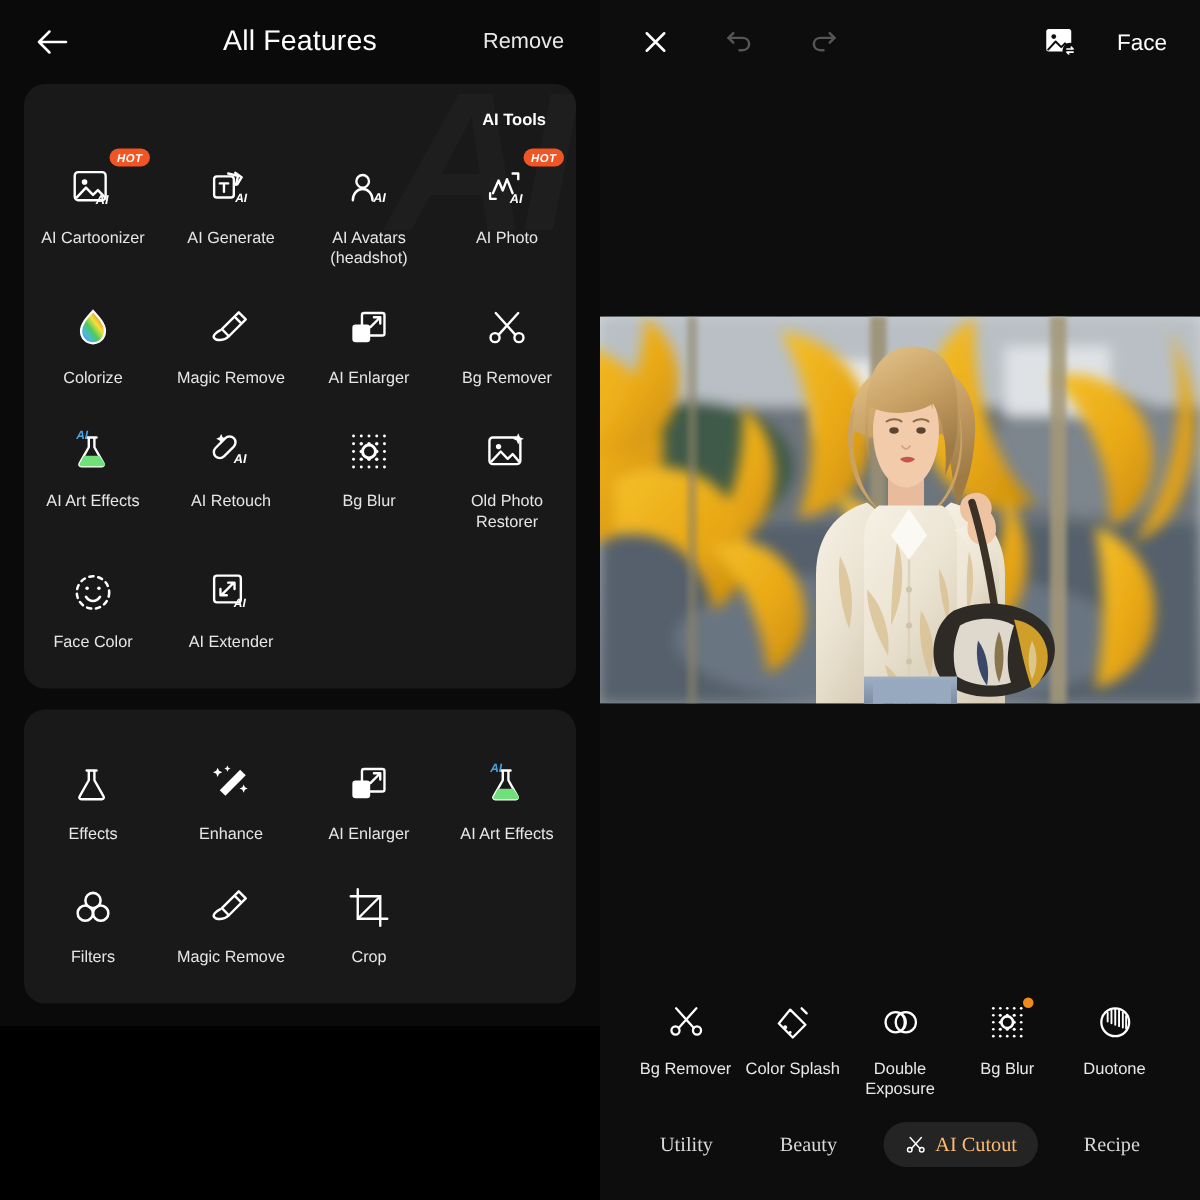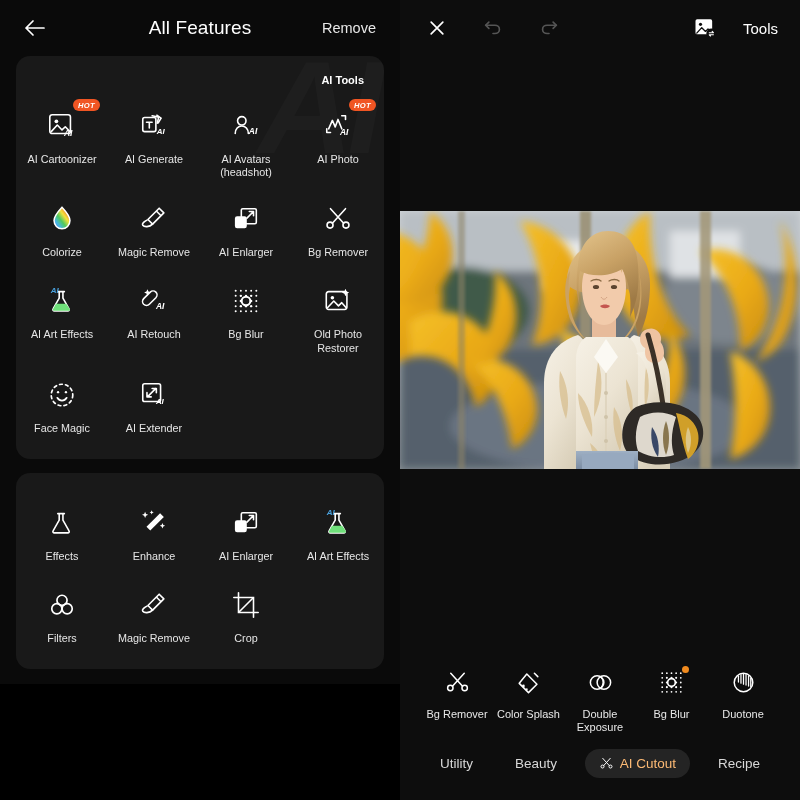--- a/index.html
+++ b/index.html
@@ -178,20 +178,21 @@
     font-size: 11px; color: #e8e8e8;
     text-align: center; line-height: 1.25;
     white-space: pre-line;
   }
 
   .tabbar {
     display: flex;
     align-items: center;
     justify-content: space-between;
     padding: 0 26px 22px 26px;
+    font-family: Liberation Serif, serif;
   }
   .tab {
     font-size: 13.5px;
     color: #d8d8d8;
     padding: 7px 14px;
     border-radius: 18px;
     cursor: pointer;
     display: flex; align-items: center; gap: 6px;
     white-space: nowrap;
   }
@@ -399,21 +400,21 @@
 
         <div class="tile">
           <div class="tile-iconwrap">
             <svg width="30" height="30" viewBox="0 0 32 32" fill="none" stroke="#fff" stroke-width="1.8">
               <circle cx="16" cy="16" r="11.5" stroke-dasharray="3 3.4" stroke-linecap="round"></circle>
               <circle cx="11.8" cy="13" r="1.25" fill="#fff" stroke="none"></circle>
               <circle cx="20.2" cy="13" r="1.25" fill="#fff" stroke="none"></circle>
               <path d="M11 19c1.3 2 3 3 5 3s3.7-1 5-3" stroke-linecap="round"></path>
             </svg>
           </div>
-          <div class="tile-label">Face Magic</div>
+          <div class="tile-label">Face Color</div>
         </div>
 
         <div class="tile">
           <div class="tile-iconwrap">
             <svg width="30" height="30" viewBox="0 0 32 32" fill="none" stroke="#fff" stroke-width="1.7">
               <rect x="4" y="4" width="19" height="19" rx="2"></rect>
               <path d="M9 18l9-9M14 9h4.5v4.5M13 18H8.5v-4.5" stroke-linecap="round" stroke-linejoin="round"></path>
               <text x="18" y="26" font-family="Liberation Sans, sans-serif" font-size="8.5" font-style="italic" font-weight="700" fill="#fff" stroke="none">AI</text>
             </svg>
           </div>
@@ -533,21 +534,21 @@
       <div class="rh-spacer"></div>
       <div class="rh-icon">
         <svg width="25" height="25" viewBox="0 0 30 30" fill="none">
           <rect x="3" y="4" width="20" height="18" rx="2" fill="#fff"></rect>
           <circle cx="9" cy="10" r="1.9" fill="#0d0d0d"></circle>
           <path d="M4.5 20.5l6-6.5 4.5 4.5 3-3 5 5" stroke="#0d0d0d" stroke-width="1.6" fill="none" stroke-linecap="round" stroke-linejoin="round"></path>
           <circle cx="22" cy="21" r="6" fill="#0d0d0d"></circle>
           <path d="M19.5 20h5l-1.5-1.5M24.5 22.5h-5l1.5 1.5" stroke="#fff" stroke-width="1.3" fill="none" stroke-linecap="round" stroke-linejoin="round"></path>
         </svg>
       </div>
-      <div class="save-btn">Tools</div>
+      <div class="save-btn">Face</div>
     </div>
 
     <div class="canvas-area">
       <div class="photo">
         <div class="photo-inner">
           <svg width="400" height="258" viewBox="0 0 400 258">
             <defs>
               <linearGradient id="skyg" x1="0" y1="0" x2="0" y2="1">
                 <stop offset="0%" stop-color="#cfd4d8"></stop>
                   <stop offset="100%" stop-color="#8e9498"></stop>

